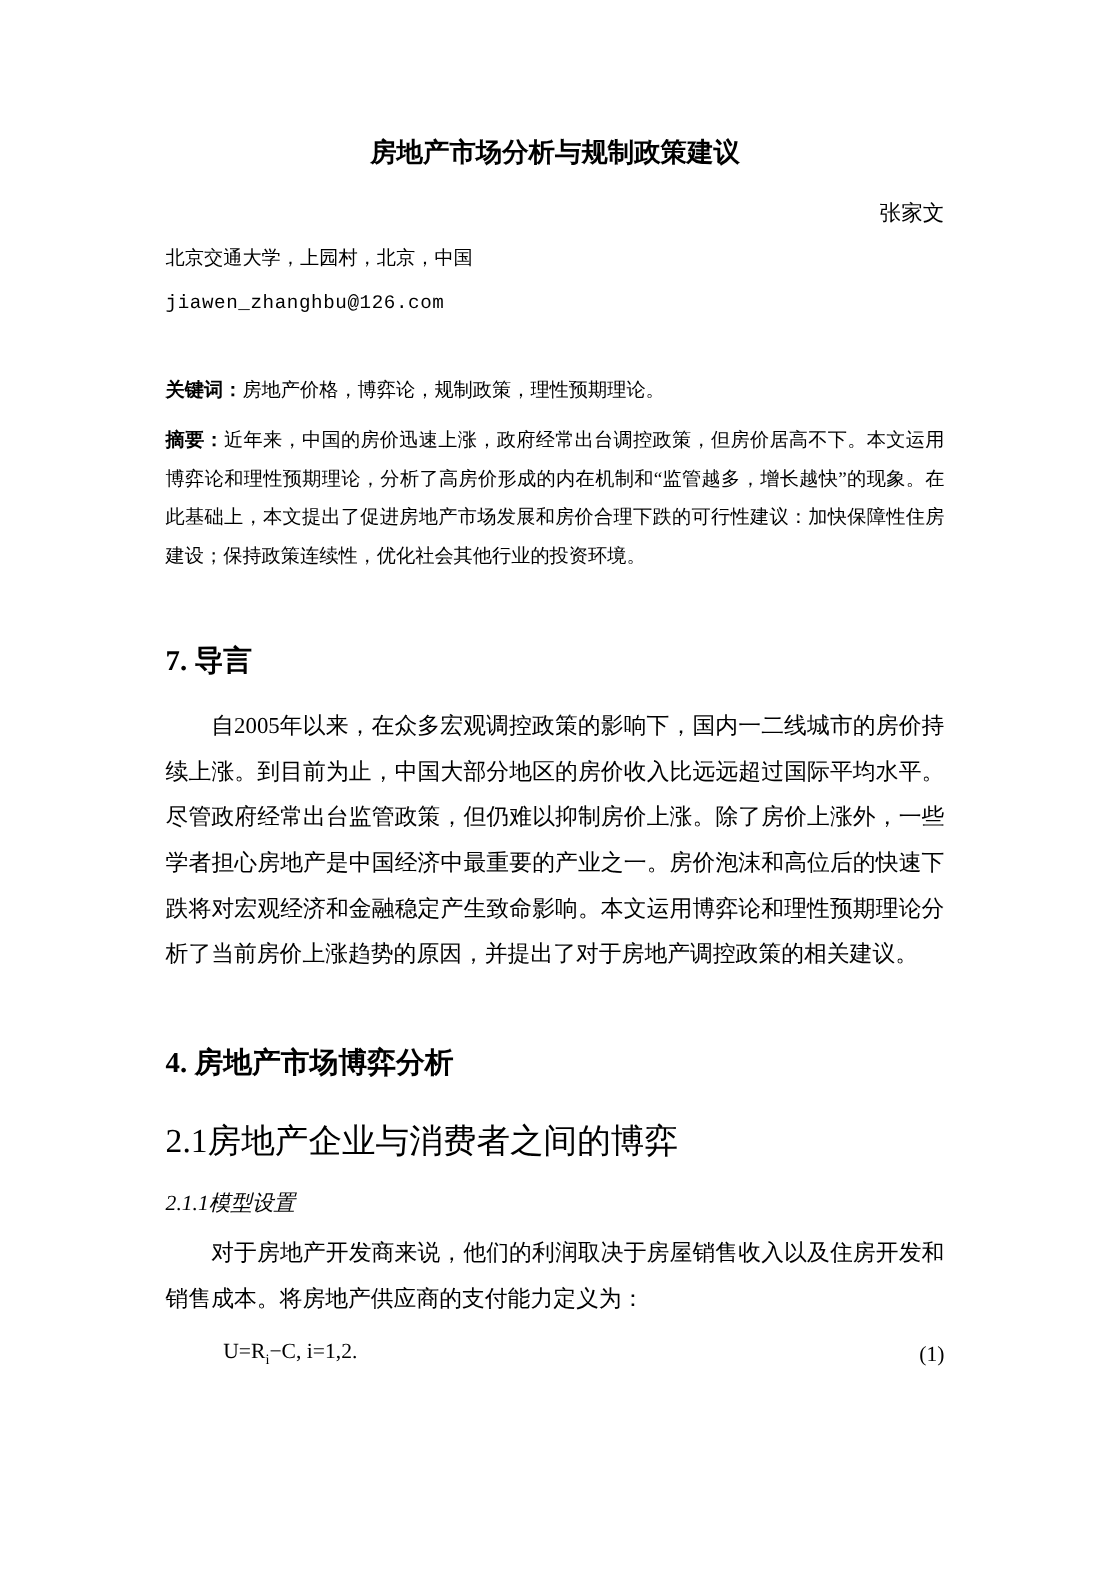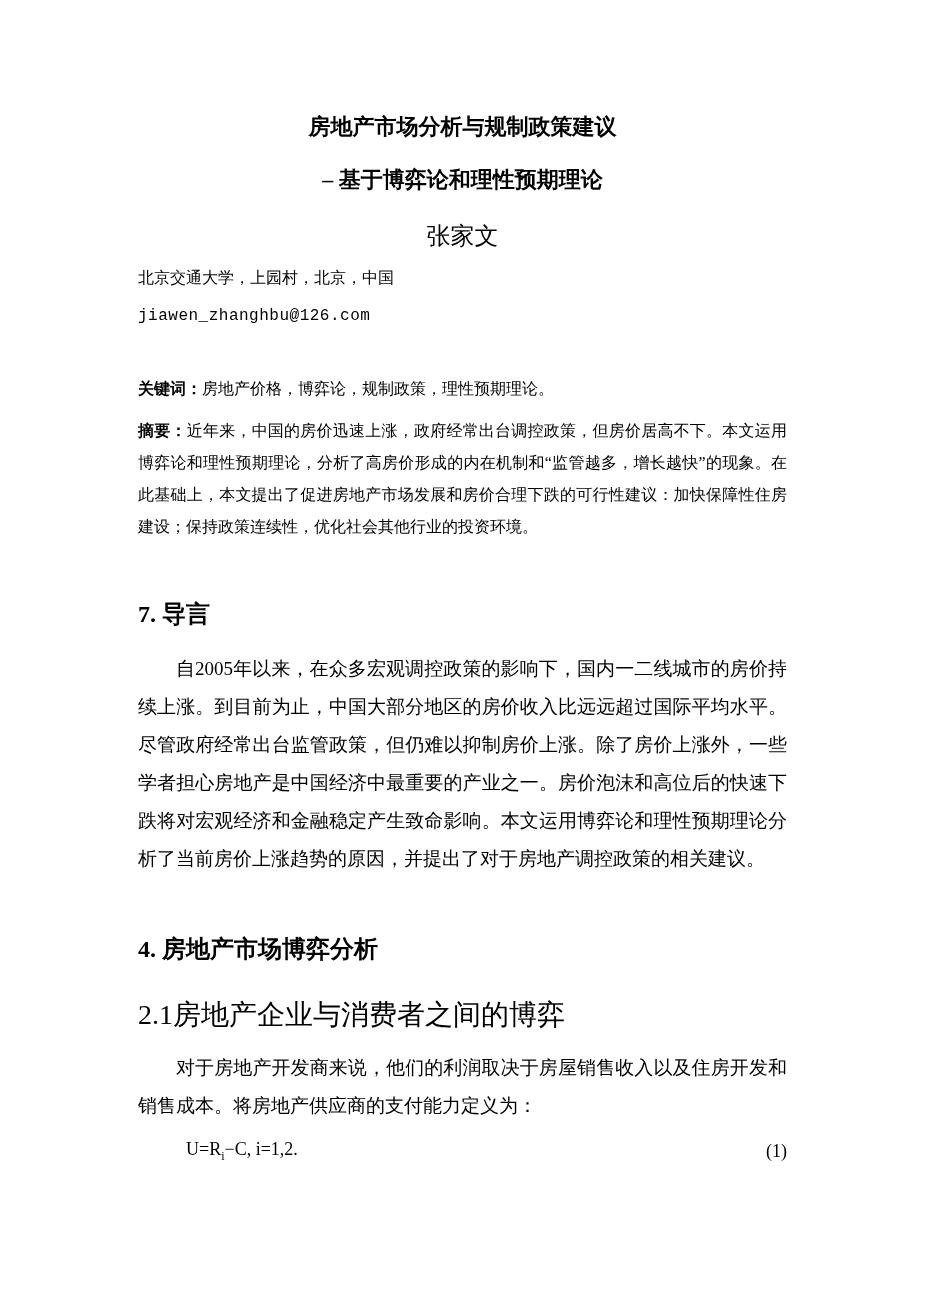--- a/index.html
+++ b/index.html
@@ -26,22 +26,22 @@
     line-height: 1.4;
   }
   .doc-subtitle {
     text-align: center;
     font-size: 22px;
     font-weight: bold;
     margin: 0 0 24px 0;
     line-height: 1.4;
   }
   .author-line {
-    text-align: center;
-    font-size: 24px;
+    text-align: right;
+    font-size: 18px;
     margin: 0 0 16px 0;
   }
   .affiliation-line {
     text-align: left;
     font-size: 16px;
     margin: 0 0 18px 0;
   }
   .email-line {
     text-align: left;
     font-size: 16px;
@@ -103,21 +103,20 @@
     font-size: 12px;
   }
 </style>
 </head>
 <body>
 
 <div class="page">
 
   <h1 class="doc-title">房地产市场分析与规制政策建议</h1>
 
-  <h2 class="doc-subtitle">– 基于博弈论和理性预期理论</h2>
 
   <div class="author-line">张家文</div>
 
   <div class="affiliation-line">北京交通大学，上园村，北京，中国</div>
 
   <div class="email-line">jiawen_zhanghbu@126.com</div>
 
   <p class="meta-block">
     <span class="label">关键词：</span><span>房地产价格，博弈论，规制政策，理性预期理论。</span>
   </p>
@@ -127,20 +126,21 @@
   </p>
 
   <h2 class="section-h1">7. 导言</h2>
 
   <p class="body-para">自2005年以来，在众多宏观调控政策的影响下，国内一二线城市的房价持续上涨。到目前为止，中国大部分地区的房价收入比远远超过国际平均水平。尽管政府经常出台监管政策，但仍难以抑制房价上涨。除了房价上涨外，一些学者担心房地产是中国经济中最重要的产业之一。房价泡沫和高位后的快速下跌将对宏观经济和金融稳定产生致命影响。本文运用博弈论和理性预期理论分析了当前房价上涨趋势的原因，并提出了对于房地产调控政策的相关建议。</p>
 
   <h2 class="section-h1">4. 房地产市场博弈分析</h2>
 
   <h3 class="section-h2">2.1房地产企业与消费者之间的博弈</h3>
 
+  <h4 class="section-h3">2.1.1模型设置</h4>
 
   <p class="body-para">对于房地产开发商来说，他们的利润取决于房屋销售收入以及住房开发和销售成本。将房地产供应商的支付能力定义为：</p>
 
   <div class="formula-row">
     <span class="formula-number"></span>
     <span class="formula-center"><span>U=R</span><sub>i</sub><span>−C,  i=1,2.</span></span>
     <span class="formula-number">(1)</span>
   </div>
 
 </div>

